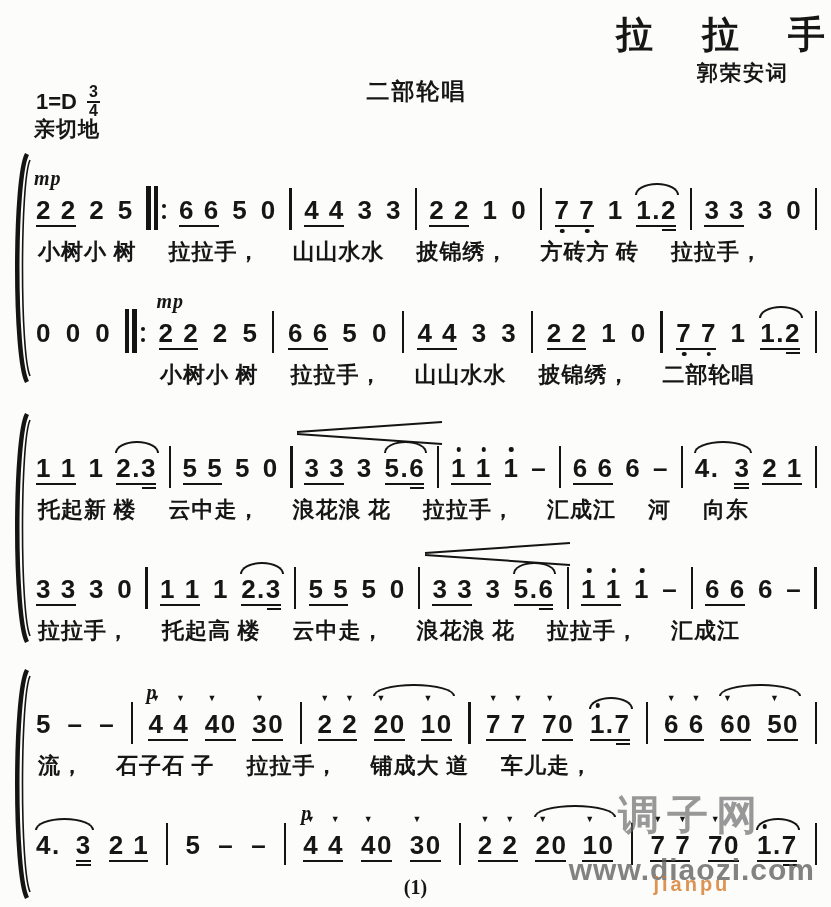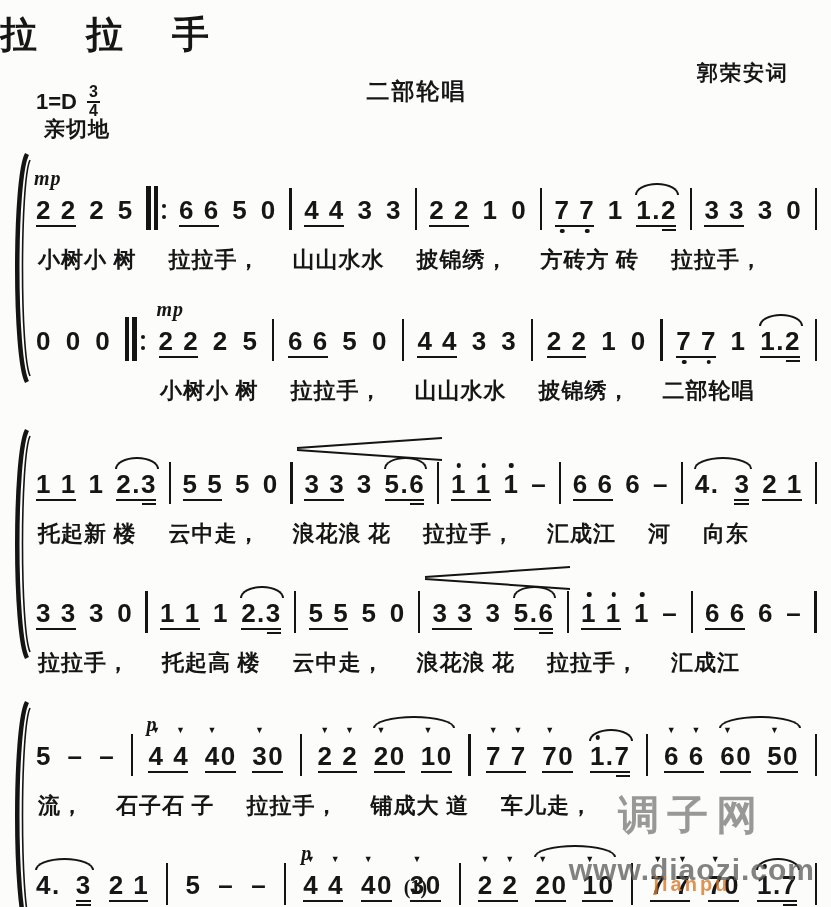--- a/index.html
+++ b/index.html
@@ -9,21 +9,21 @@
     margin:0 auto;
     background:#fcfcfb;
     overflow:hidden;
     font-family:"Liberation Sans",sans-serif;
     color:#161616;
   }
   
   .hdr{position:relative;height:148px;}
   .title{
     position:absolute;top:10px;left:0;right:0;
-    text-align:left;
+    text-align:right;
     font-family:"Liberation Serif",serif;
     font-size:37px;font-weight:700;letter-spacing:6px;
   }
   .subtitle{
     position:absolute;top:76px;left:2px;right:0;
     text-align:center;
     font-size:23px;font-weight:700;letter-spacing:2px;
   }
   .credits{
     position:absolute;top:56px;right:42px;
@@ -32,21 +32,21 @@
     font-family:"Liberation Serif",serif;
   }
   .keyrow{
     position:absolute;top:84px;left:36px;
     display:flex;align-items:center;gap:10px;
     font-size:22px;font-weight:800;
   }
   .frac{display:inline-flex;flex-direction:column;align-items:center;line-height:1.05;font-size:16px;font-weight:800;}
   .frac .num{border-bottom:2px solid #161616;padding:0 2px;}
   .expr{
-    position:absolute;top:115px;left:44px;
+    position:absolute;top:115px;left:34px;
     font-size:21px;font-weight:800;letter-spacing:1px;
   }
   
   #score{padding:6px 10px 0 8px;}
   .system{display:flex;margin-bottom:14px;}
   .brace{width:24px;flex:0 0 24px;position:relative;}
   .brace svg{position:absolute;top:-4px;left:0;}
   .voices{flex:1;min-width:0;padding-right:2px;}
   .voice{margin-bottom:10px;}
   .notes-row{
@@ -74,21 +74,21 @@
   .dyn{position:absolute;top:-30px;left:-2px;
        font:italic 800 20px "Liberation Serif",serif;letter-spacing:1px;font-style:italic;}
   .hairpin{position:absolute;top:-36px;left:-10px;width:152px;height:26px;}
   .barline{width:2.2px;height:42px;background:#141414;margin-bottom:-7px;}
   .rpt{display:inline-flex;align-items:flex-end;gap:3px;}
   .rpt .rb{width:4.5px;height:44px;background:#141414;margin-bottom:-7px;}
   .rpt .rdots{display:flex;flex-direction:column;gap:7px;margin:0 0 4px 1px;}
   .rpt .rdots i{width:4px;height:4px;border-radius:50%;background:#141414;}
   .lyrics-row{
     display:flex;gap:32px;
-    margin-top:8px;padding-left:6px;
+    padding-left:6px;
     font-family:"Liberation Serif",serif;
     font-size:22px;font-weight:700;letter-spacing:1px;
     white-space:nowrap;
   }
   
   .pageno{
     position:absolute;bottom:8px;left:0;right:0;text-align:center;
     font-family:"Liberation Serif",serif;font-size:20px;font-weight:700;
   }
   .wm{

